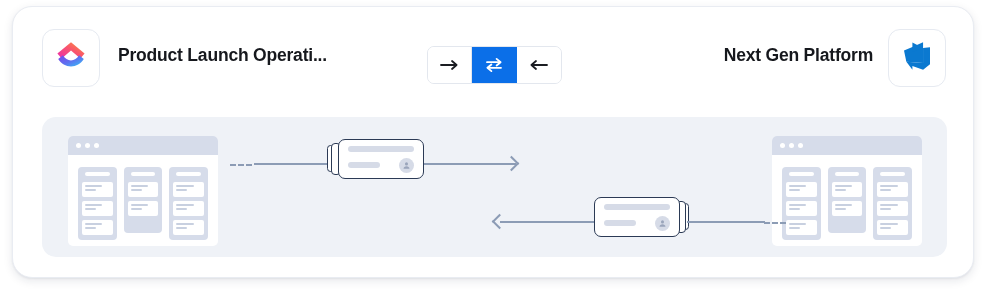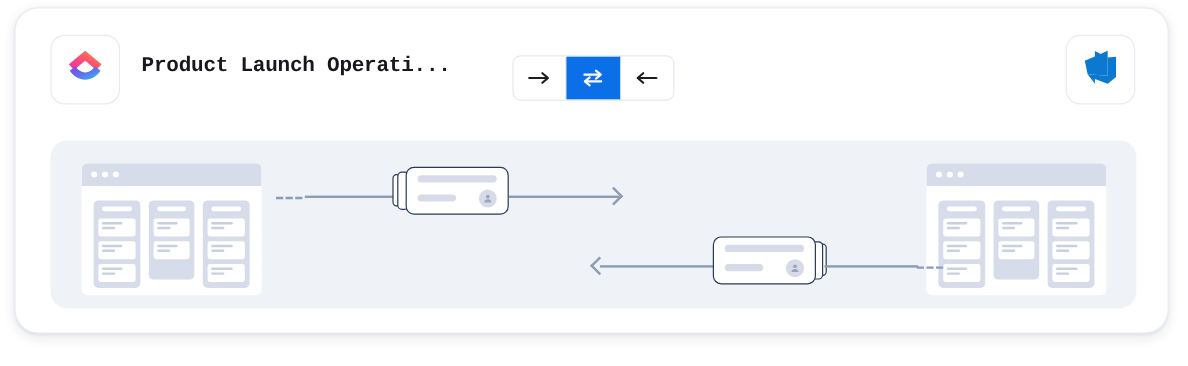--- a/index.html
+++ b/index.html
@@ -4,21 +4,21 @@
 <style>
   * { box-sizing: border-box; margin: 0; padding: 0; }
   html, body {
     width: 990px; height: 305px;
     background: #ffffff;
     font-family: "Liberation Sans", sans-serif;
     overflow: hidden;
   }
   .stage {
     position: relative;
-    width: 990px; height: 305px; font-family: Liberation Mono, monospace;
+    width: 990px; height: 305px;
   }
   .outer-card {
     position: absolute;
     left: 12px; top: 6px;
     width: 962px; height: 272px;
     background: #ffffff;
     border: 1px solid #e9ecf2;
     border-radius: 20px;
     box-shadow: 0 3px 10px rgba(20,30,60,0.10), 0 1px 2px rgba(20,30,60,0.06);
   }
@@ -217,20 +217,21 @@
           </svg>
         </div>
         <div class="dir-seg">
           <svg width="20" height="14" viewBox="0 0 20 14">
             <path d="M18 7 H3" stroke="#1b1d22" stroke-width="1.8" stroke-linecap="round" fill="none"></path>
             <path d="M7 3 L2.4 7 L7 11" stroke="#1b1d22" stroke-width="1.8" stroke-linecap="round" stroke-linejoin="round" fill="none"></path>
           </svg>
         </div>
       </div>
 
+      <div class="side-title right">Next Gen Platform</div>
 
       <div class="logo-tile right">
         <span>
           <svg width="32" height="32" viewBox="0 0 32 32">
             <path d="M29 7.2 V24.2 L22.1 29.8 L11.4 25.9 V29.7 L5.35 21.8 L22.05 23.1 V8.0 Z" fill="#0b79d0"></path>
             <path d="M22.05 8.0 V23.1 L5.35 21.8 L3 10.6 L11.4 7.0 V2.6 Z" fill="#0b79d0"></path>
             <path d="M11.4 7.0 L22.05 2.3 V8.0 L11.4 11.9 Z" fill="#0b79d0"></path>
           </svg>
         </span>
       </div>

